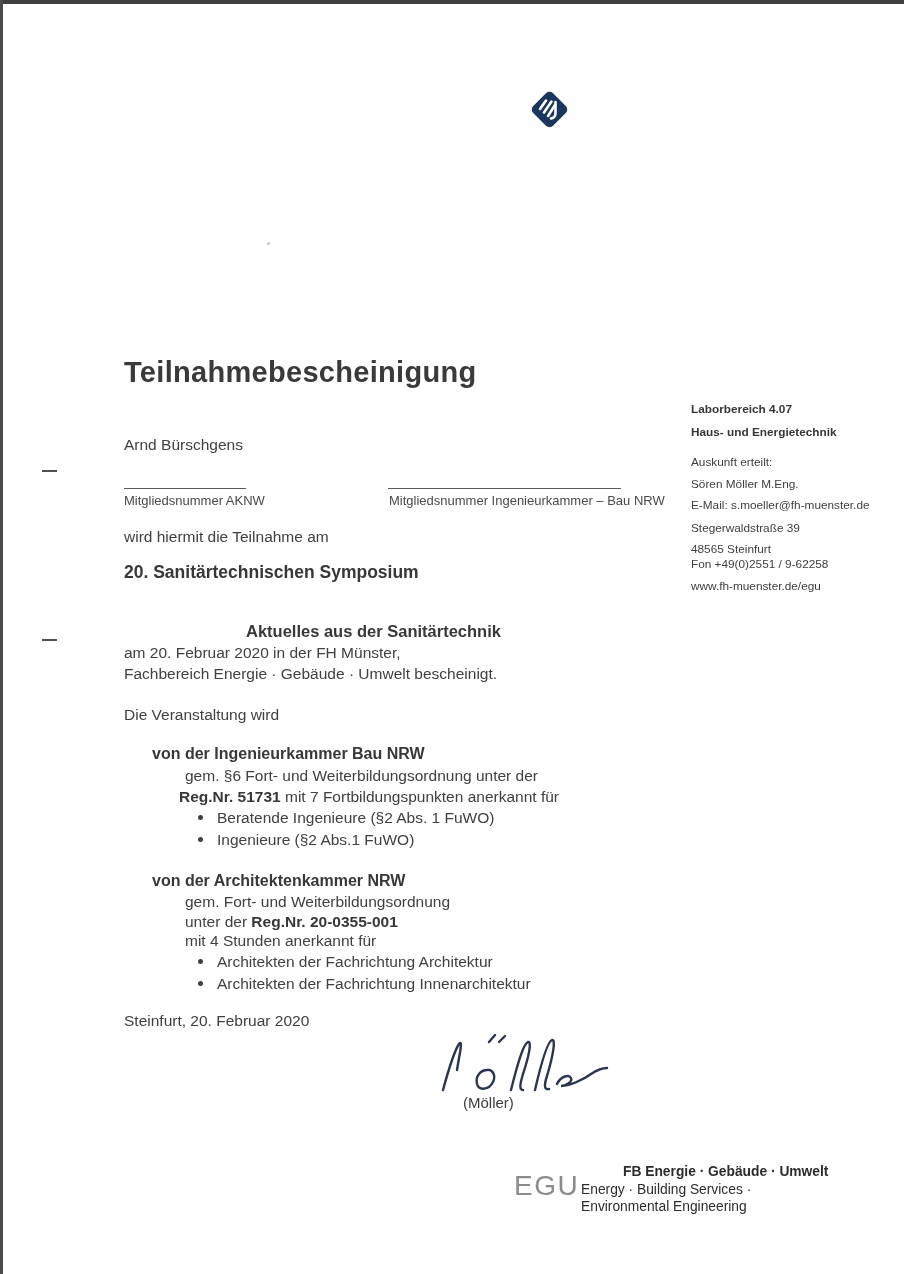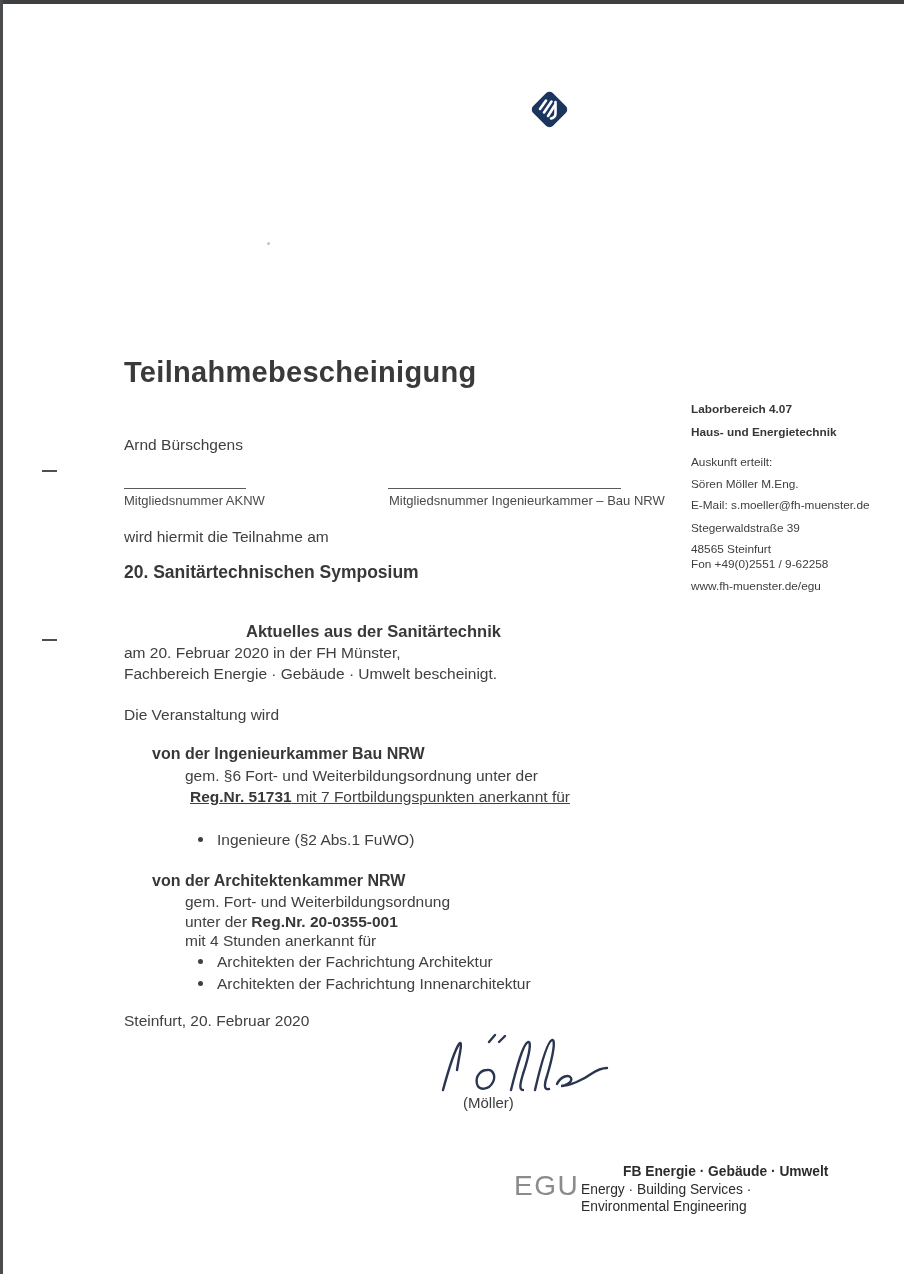--- a/index.html
+++ b/index.html
@@ -96,21 +96,22 @@
   <div class="abs body-text bold" style="left:124px;top:562px;font-size:17.5px;">20. Sanitärtechnischen Symposium</div>
   <div class="abs body-text bold" style="left:246px;top:607px;font-size:16.5px;margin-top:15px;">Aktuelles aus der Sanitärtechnik</div>
 
   <div class="abs body-text" style="left:124px;top:644px;">am 20. Februar 2020 in der FH Münster,</div>
   <div class="abs body-text" style="left:124px;top:665px;">Fachbereich Energie · Gebäude · Umwelt bescheinigt.</div>
 
   <div class="abs body-text" style="left:124px;top:706px;">Die Veranstaltung wird</div>
 
   <div class="abs body-text bold" style="left:152px;top:745px;font-size:16px;">von der Ingenieurkammer Bau NRW</div>
   <div class="abs body-text" style="left:185px;top:767px;">gem. §6 Fort- und Weiterbildungsordnung unter der</div>
-  <div class="abs body-text" style="left:190px;top:788px;text-decoration:underline;"><span class="bold">Reg.Nr. 51731</span><span> mit 7 Fortbildungspunkten anerkannt für</span></div>
+  <div class="abs body-text" style="left:179px;top:788px;"><span class="bold">Reg.Nr. 51731</span><span> mit 7 Fortbildungspunkten anerkannt für</span></div>
+  <div class="bullet-row" style="left:198px;top:809px;"><span class="dot"></span><span>Beratende Ingenieure (§2 Abs. 1 FuWO)</span></div>
   <div class="bullet-row" style="left:198px;top:831px;"><span class="dot"></span><span>Ingenieure (§2 Abs.1 FuWO)</span></div>
 
   <div class="abs body-text bold" style="left:152px;top:872px;font-size:16px;">von der Architektenkammer NRW</div>
   <div class="abs body-text" style="left:185px;top:893px;">gem. Fort- und Weiterbildungsordnung</div>
   <div class="abs body-text" style="left:185px;top:913px;"><span>unter der </span><span class="bold">Reg.Nr. 20-0355-001</span></div>
   <div class="abs body-text" style="left:185px;top:932px;">mit 4 Stunden anerkannt für</div>
   <div class="bullet-row" style="left:198px;top:975px;"><span class="dot"></span><span>Architekten der Fachrichtung Innenarchitektur</span></div>
   <div class="bullet-row" style="left:198px;top:953px;"><span class="dot"></span><span>Architekten der Fachrichtung Architektur</span></div>
 
   <div class="abs body-text" style="left:124px;top:1012px;">Steinfurt, 20. Februar 2020</div>

